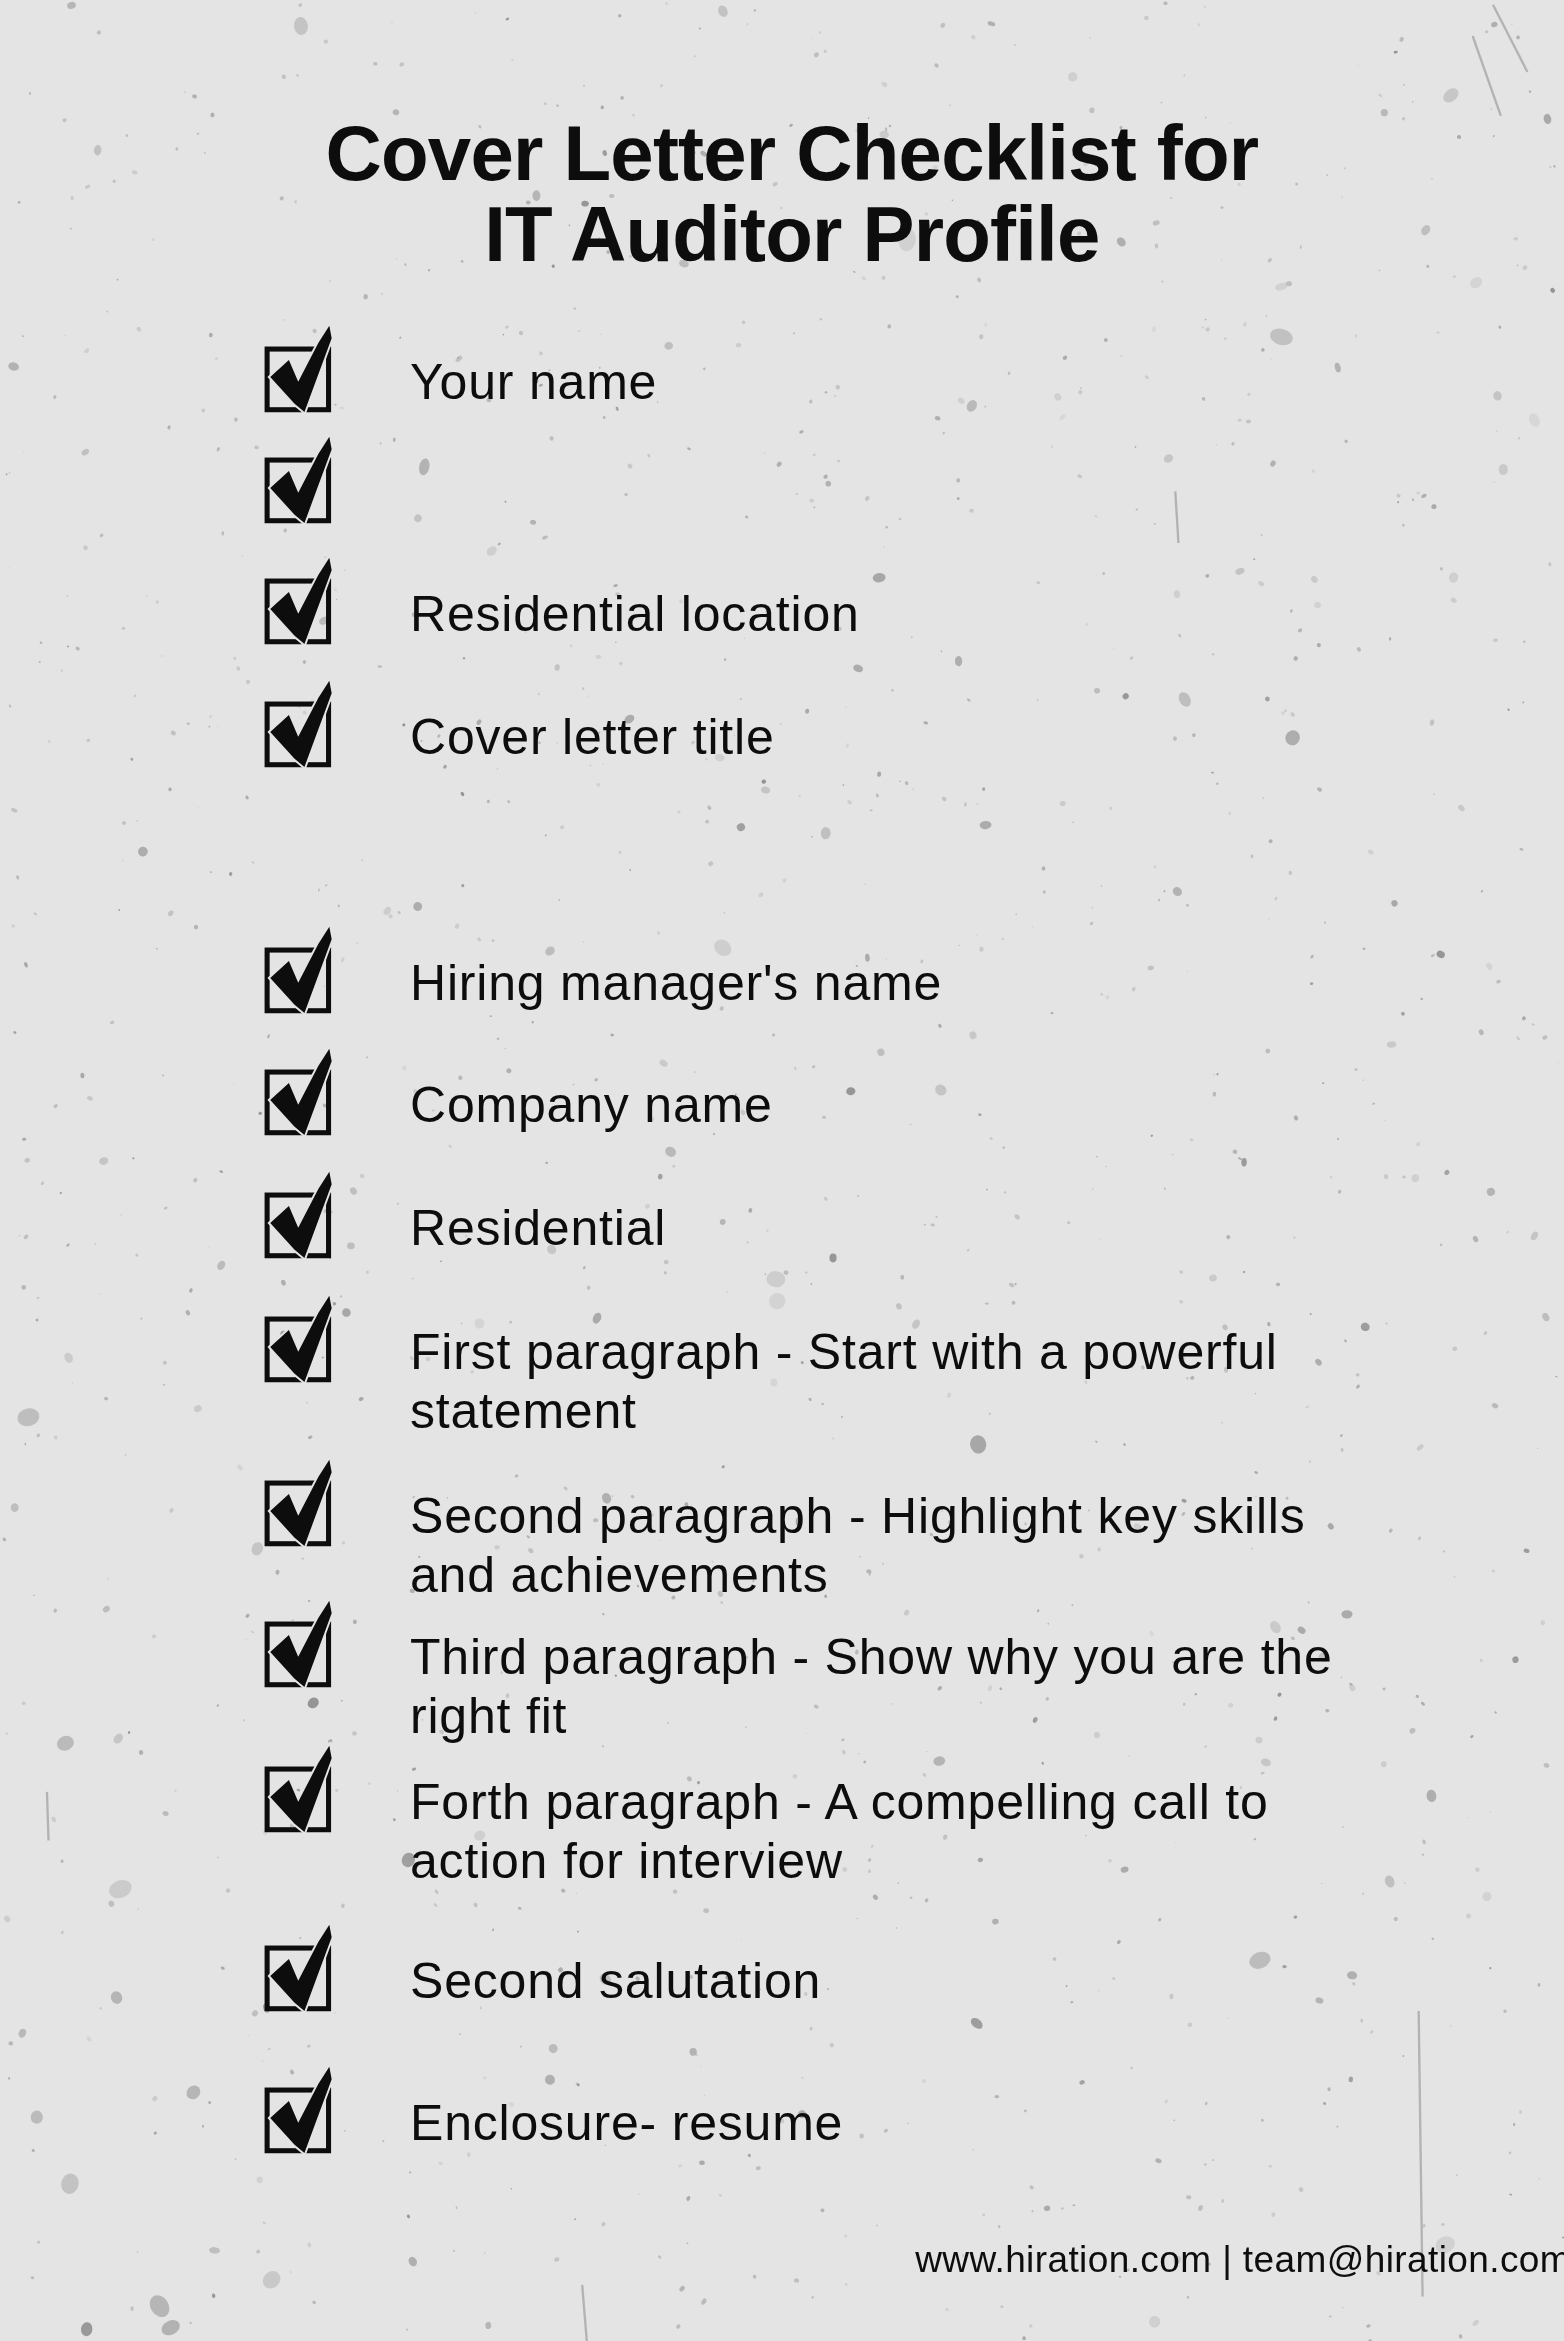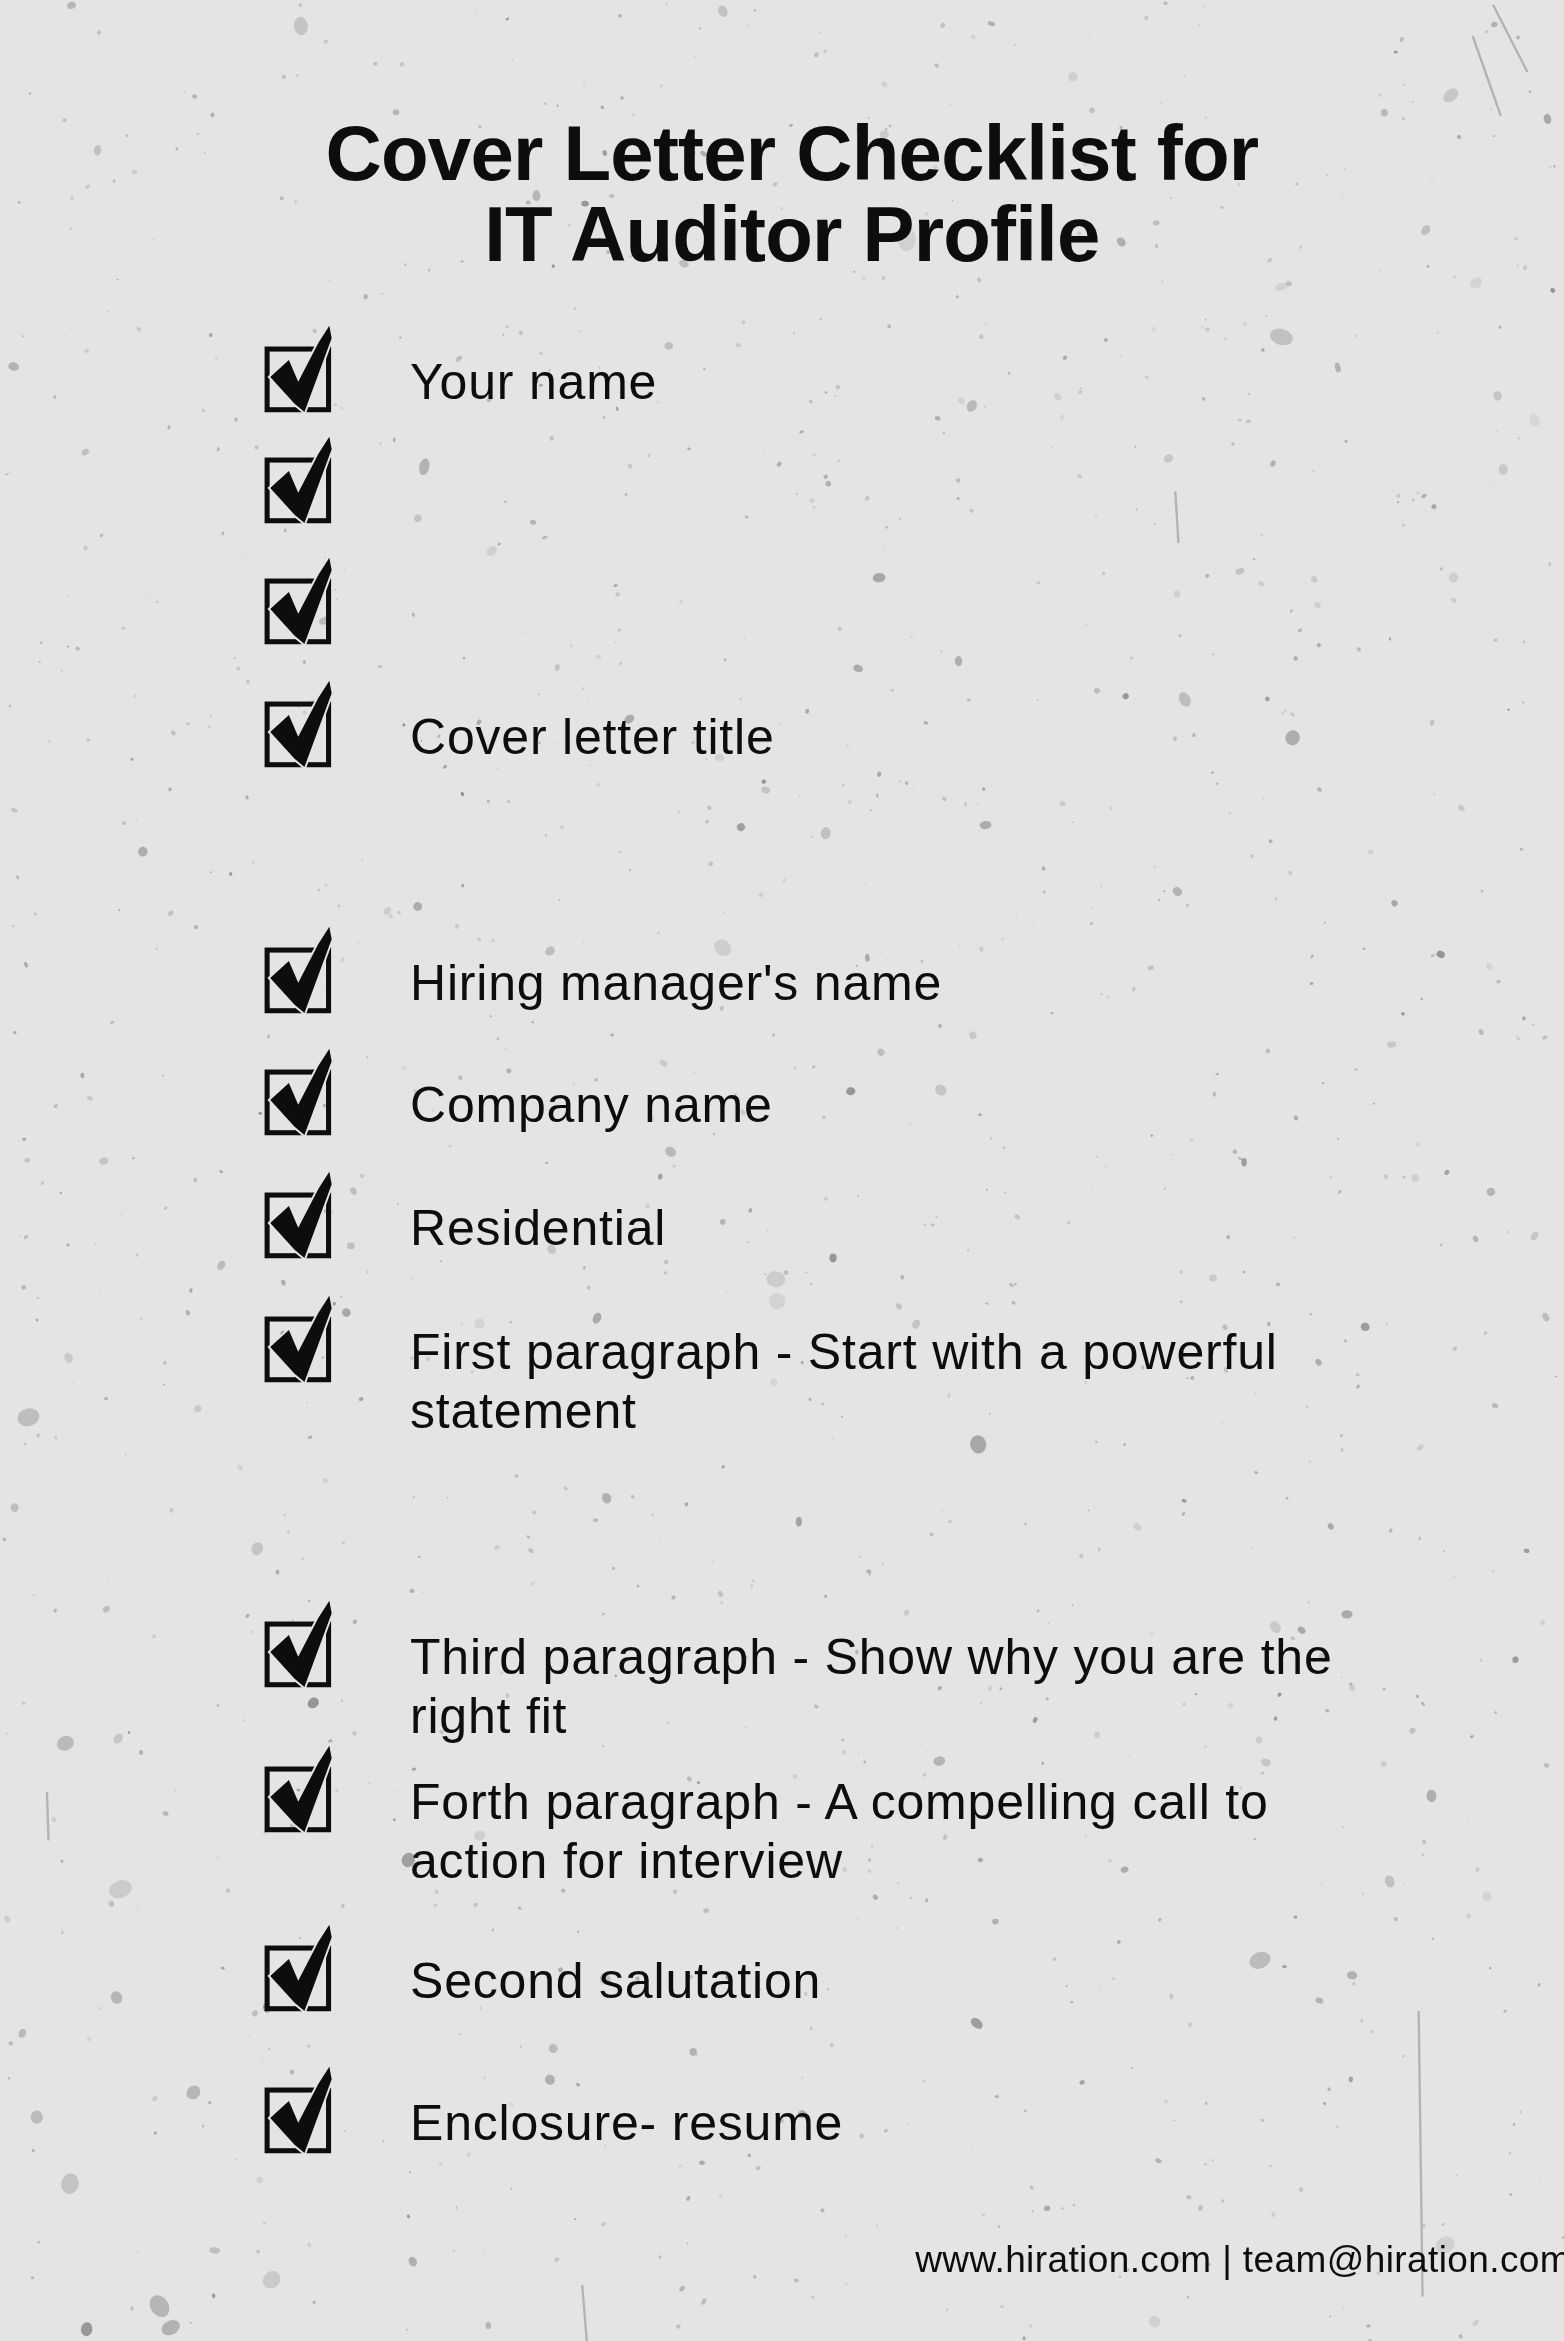--- a/index.html
+++ b/index.html
@@ -1316,20 +1316,21 @@
           <polygon class="tick" points="8,68 32,46 44,74 70,24 84,2 87,18 52,113 39,102"></polygon>
         </svg>
     </div>
 
     <div class="item" style="top:579px">
       <svg class="cb" viewBox="0 0 90 114">
           <rect class="cbx" x="4" y="32" width="79" height="78"></rect>
           <polygon class="halo" points="8,68 32,46 44,74 70,24 84,2 87,18 52,113 39,102"></polygon>
           <polygon class="tick" points="8,68 32,46 44,74 70,24 84,2 87,18 52,113 39,102"></polygon>
         </svg>
+      <div class="label">Residential location</div>
     </div>
 
     <div class="item" style="top:702px">
       <svg class="cb" viewBox="0 0 90 114">
           <rect class="cbx" x="4" y="32" width="79" height="78"></rect>
           <polygon class="halo" points="8,68 32,46 44,74 70,24 84,2 87,18 52,113 39,102"></polygon>
           <polygon class="tick" points="8,68 32,46 44,74 70,24 84,2 87,18 52,113 39,102"></polygon>
         </svg>
       <div class="label">Cover letter title</div>
     </div>
@@ -1365,20 +1366,29 @@
     <div class="item" style="top:1317px">
       <svg class="cb" viewBox="0 0 90 114">
           <rect class="cbx" x="4" y="32" width="79" height="78"></rect>
           <polygon class="halo" points="8,68 32,46 44,74 70,24 84,2 87,18 52,113 39,102"></polygon>
           <polygon class="tick" points="8,68 32,46 44,74 70,24 84,2 87,18 52,113 39,102"></polygon>
         </svg>
       <div class="label">First paragraph - Start with a powerful
 statement</div>
     </div>
 
+    <div class="item" style="top:1481px">
+      <svg class="cb" viewBox="0 0 90 114">
+          <rect class="cbx" x="4" y="32" width="79" height="78"></rect>
+          <polygon class="halo" points="8,68 32,46 44,74 70,24 84,2 87,18 52,113 39,102"></polygon>
+          <polygon class="tick" points="8,68 32,46 44,74 70,24 84,2 87,18 52,113 39,102"></polygon>
+        </svg>
+      <div class="label">Second paragraph - Highlight key skills
+and achievements</div>
+    </div>
 
     <div class="item" style="top:1622px">
       <svg class="cb" viewBox="0 0 90 114">
           <rect class="cbx" x="4" y="32" width="79" height="78"></rect>
           <polygon class="halo" points="8,68 32,46 44,74 70,24 84,2 87,18 52,113 39,102"></polygon>
           <polygon class="tick" points="8,68 32,46 44,74 70,24 84,2 87,18 52,113 39,102"></polygon>
         </svg>
       <div class="label">Third paragraph - Show why you are the
 right fit</div>
     </div>

